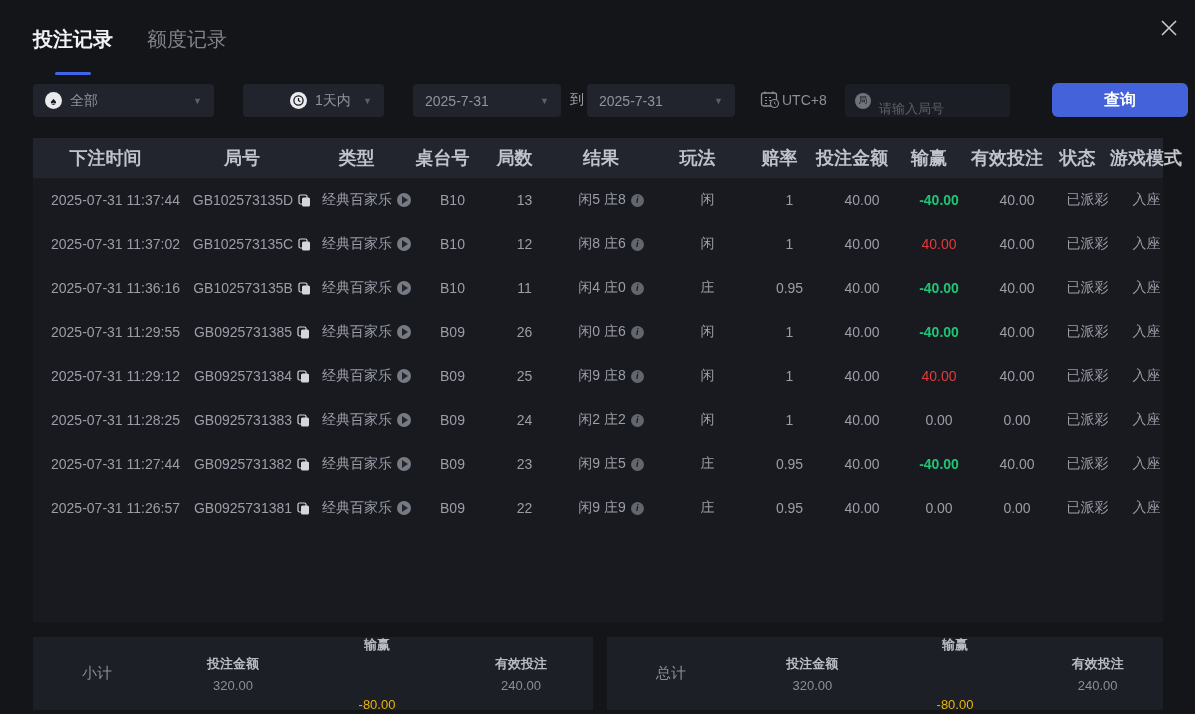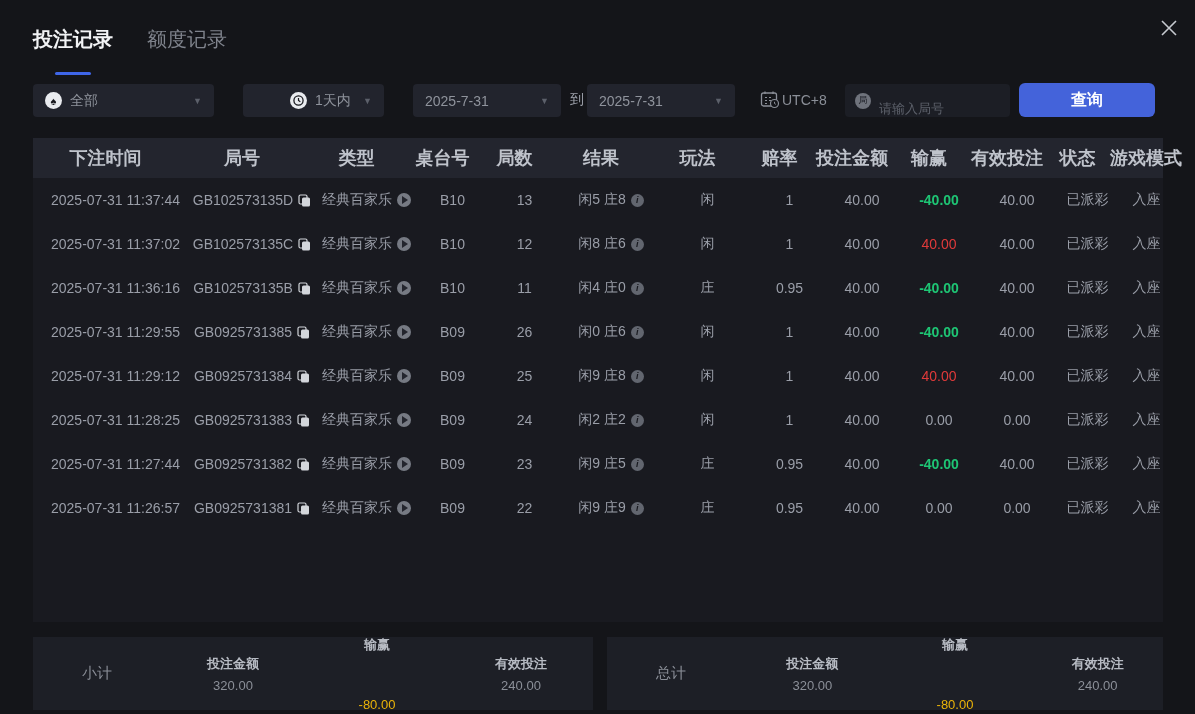--- a/index.html
+++ b/index.html
@@ -46,21 +46,21 @@
     width:16px; height:16px; border-radius:50%; background:#6f737c; color:#1c1e25;
     font-size:9px; display:flex; align-items:center; justify-content:center; flex:0 0 auto;
   }
   .round-input {
     background:transparent; border:none; outline:none; color:#d946ef; font-size:13px; width:110px;
     font-family:"Liberation Sans","DejaVu Sans",sans-serif;
     margin-top:15px;
   }
   .round-input::placeholder { color:#5c606a; }
   .query-btn {
-    position:absolute; left:986px; top:-1px; width:136px; height:34px; border:none; border-radius:6px;
+    position:absolute; left:1019px; top:-1px; width:136px; height:34px; border:none; border-radius:6px;
     background:#4463da; color:#ffffff; font-size:16px; font-weight:bold; cursor:pointer;
     font-family:Liberation Mono, monospace;
   }
 
   
   .table { position:absolute; left:33px; top:138px; width:1130px; height:484px; background:#191a20; }
   .grid-row {
     display:grid; align-items:center; text-align:center;
     grid-template-columns:145px 128px 101px 71px 73px 100px 93px 71px 74px 80px 76px 65px 53px;
   }

